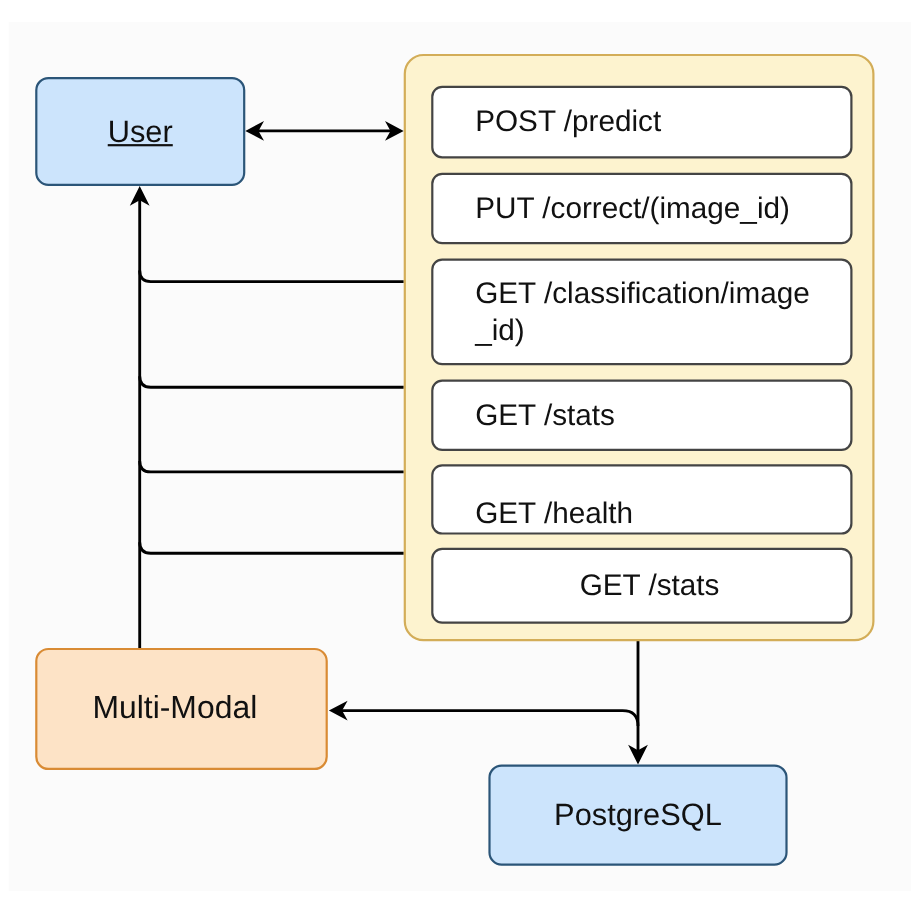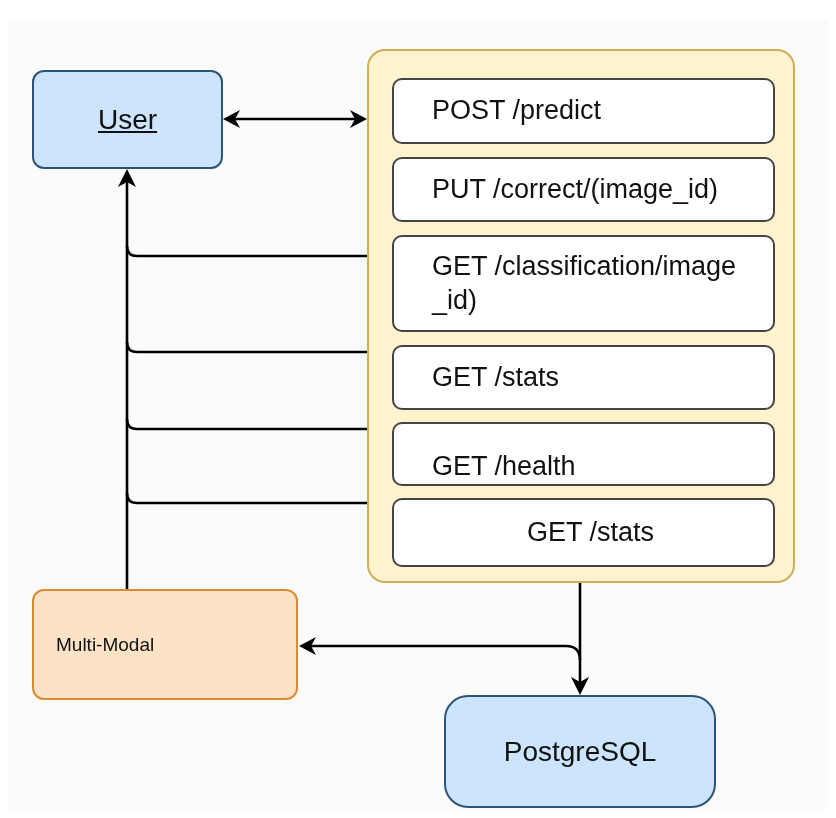--- a/index.html
+++ b/index.html
@@ -35,29 +35,29 @@
     }
     .node-blue {
       background: #cce4fc;
       border: 2px solid #2b5578;
       border-radius: 12px;
     }
     .node-orange {
       background: #fde3c6;
       border: 2px solid #d98b34;
       border-radius: 12px;
-      font-size: 19px;
+      font-size: 29px;
       line-height: 1.25;
       justify-content: flex-start;
-      padding-left: 22px;
+      padding-left: 50px;
       text-align: left;
     }
     #user-node { left: 32px; top: 70px; width: 191px; height: 99px; }
     #classifier-node { left: 32px; top: 589px; width: 266px; height: 111px; }
-    #postgres-node { left: 444px; top: 695px; width: 272px; height: 113px; border-radius: 24px; }
+    #postgres-node { left: 444px; top: 695px; width: 272px; height: 92px; }
 
     .api-group {
       position: absolute;
       left: 367px;
       top: 49px;
       width: 428px;
       height: 534px;
       box-sizing: border-box;
       background: #fdf3cf;
       border: 2px solid #d3ad58;

